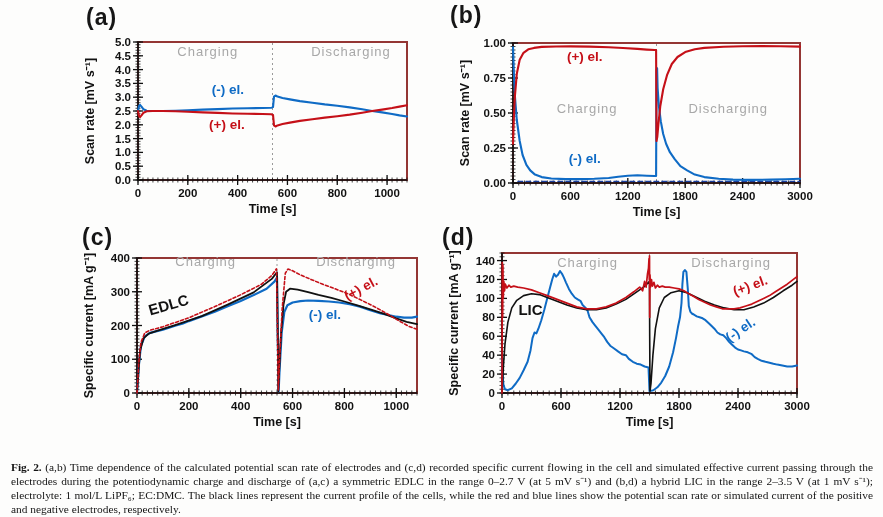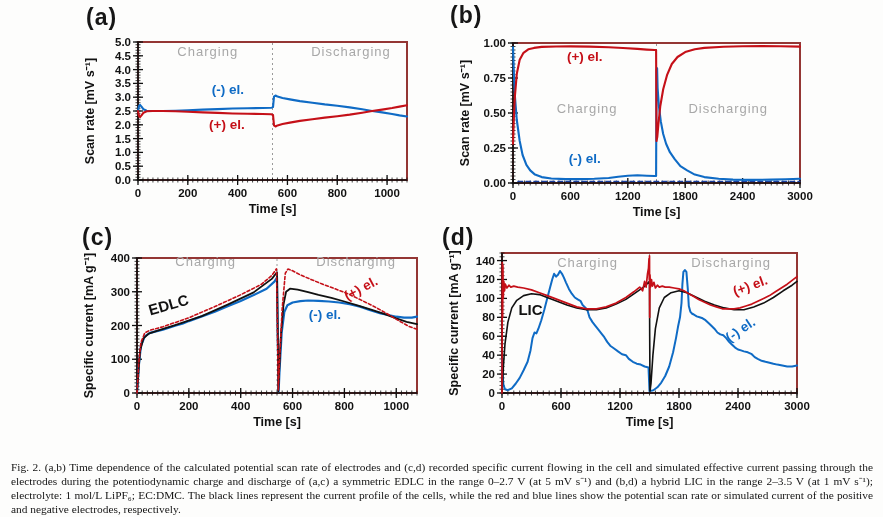--- a/index.html
+++ b/index.html
@@ -6,21 +6,21 @@
   .page{position:relative;width:883px;height:517px;background:#fdfdfc;overflow:hidden;
         font-family:"Liberation Sans",sans-serif;}
   .panel{position:absolute;}
   .plabel{position:absolute;font-weight:700;font-size:23px;color:#161616;
           font-family:"Liberation Sans",sans-serif;letter-spacing:1px;}
   .panel svg{position:absolute;left:0;top:0;}
   svg text{font-family:"Liberation Sans",sans-serif;}
   .caption{position:absolute;left:11px;right:10px;top:461px;margin:0;
            font-family:"Liberation Serif",serif;font-size:11.4px;line-height:1.22;
            color:#141414;text-align:justify;}
-  .caption b{font-weight:400;}
+  .caption b{font-weight:700;}
 </style>
 </head>
 <body>
 
 <div class="page">
 
   <div class="panel" style="left:60px;top:0;width:380px;height:222px">
     <div class="plabel" style="left:26px;top:4px">(a)</div>
     <svg width="380" height="222">
         <rect x="78" y="42" width="269" height="138" fill="none" stroke="#943634" stroke-width="2"></rect>

